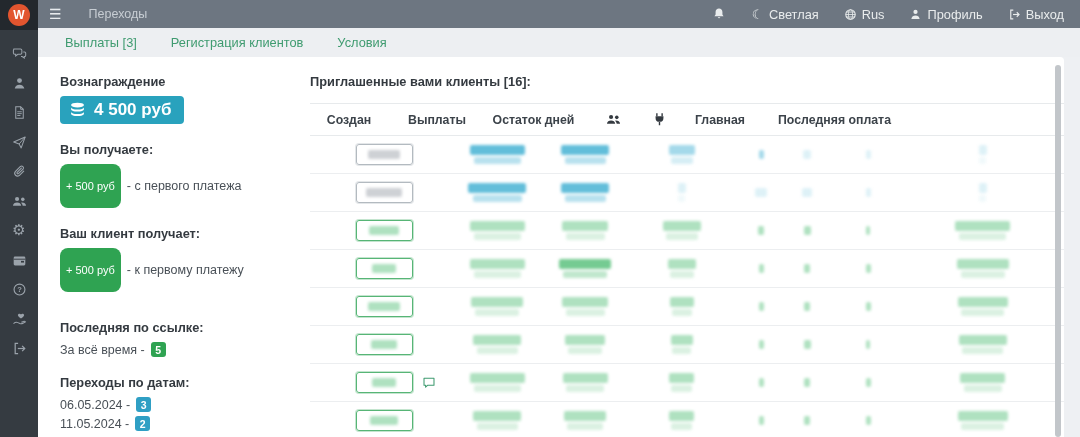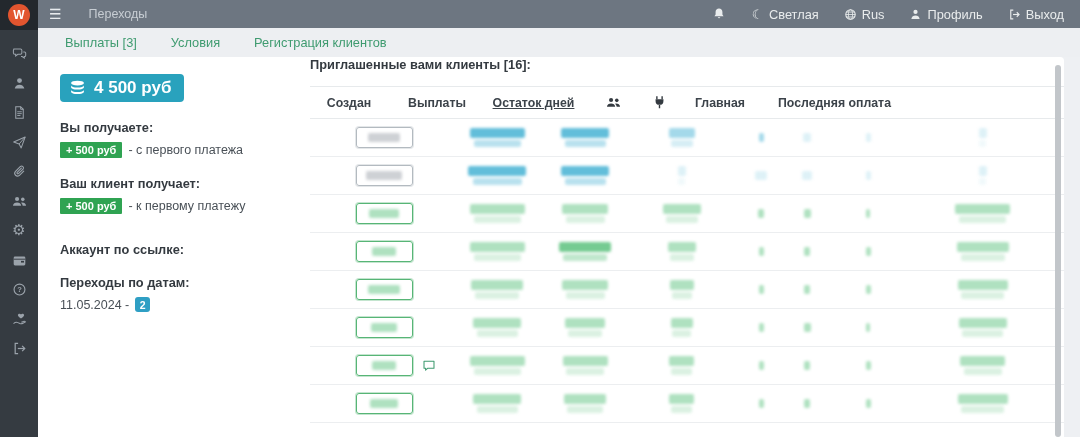--- a/index.html
+++ b/index.html
@@ -31,30 +31,30 @@
   
   .card { flex:1; background:#fff; margin-right:16px; border-top-right-radius:4px;
           display:flex; position:relative; overflow:hidden; }
 
   
   .left-panel { width:272px; flex-shrink:0; padding:17px 0 0 22px; }
   .sm-head { font-size:12.8px; font-weight:bold; color:#343a40; margin-bottom:7px; }
   .reward-badge { display:inline-flex; align-items:center; gap:7px; background:#29a2bd; color:#fff;
                   font-weight:bold; font-size:17px; padding:4px 13px 4px 8px; border-radius:4px; }
   .pline { display:flex; align-items:center; gap:6px; font-size:12.5px; color:#495057; margin-top:4px; }
-  .money-badge { background:#2fa352; color:#fff; font-size:11px; font-weight:bold;
-                 padding:2px 6px; border-radius:1px; }
+  .money-badge { background:#2fa352; color:#fff; font-size:11px; font-weight:normal;
+                 padding:16px 6px; border-radius:8px; }
   .count-badge { min-width:15px; height:15px; border-radius:3px; color:#fff; font-size:10.5px; font-weight:bold;
                  display:inline-flex; align-items:center; justify-content:center; padding:0 3px; }
   .count-badge.green { background:#2fa352; }
   .count-badge.blue  { background:#2f9fc4; }
   .mt18 { margin-top:18px; } .mt28 { margin-top:28px; }
 
   
-  .table-area { flex:1; position:relative; }
+  .table-area { flex:1; padding-top:17px; position:relative; }
   .table-title { font-size:12.8px; font-weight:bold; color:#343a40; margin-bottom:14px; }
   .thead { display:flex; height:33px; align-items:center;
            border-top:1px solid #e7eaec; border-bottom:1px solid #e7eaec; }
   .th { display:flex; align-items:center; justify-content:center; font-size:12.3px; font-weight:bold; color:#3c434a; }
   .thead .icon { color:#343a40; }
   .tr { display:flex; height:38px; align-items:center; border-bottom:1px solid #eceef0; }
   .td { display:flex; align-items:center; justify-content:center; position:relative; height:100%; }
   .acc-box { width:57px; height:21px; border-radius:3px; display:flex; align-items:center; justify-content:center; cursor:pointer; }
   .acc-box.gray  { border:1px solid #b3bac0; box-shadow:0 0 0 1px rgba(179,186,192,.35); }
   .acc-box.green { border:1px solid #57b576; box-shadow:0 0 0 1px rgba(87,181,118,.35); }
@@ -215,27 +215,28 @@
                 <path d="M10.8 5.2 13.6 8l-2.8 2.8" fill="none" stroke="currentColor" stroke-width="1.4"></path>
               </svg>
             </span>
             <span>Выход</span>
           </span>
         </div>
     </header>
 
     <nav class="tabbar" id="tabbar">
         <div class="tab">Выплаты [3]</div>
+        <div class="tab">Регистрация клиентов</div>
         <div class="tab">Условия</div>
-        <div class="tab">Регистрация клиентов</div>
       </nav>
 
     <div class="card">
 
       <aside class="left-panel">
+        <div class="sm-head">Вознаграждение</div>
         <div class="reward-badge">
           <span class="icon" id="coins-slot">
               <span class="icon" style="height: 19px; width: 19px; font-size: 19px;">
                 <svg viewBox="0 0 16 16" width="100%" height="100%">
                   <g fill="#ffffff">
                     <ellipse cx="8" cy="3.4" rx="5.4" ry="2"></ellipse>
                     <path d="M2.6 5.2c0 1.1 2.4 2 5.4 2s5.4-.9 5.4-2v1.7c0 1.1-2.4 2-5.4 2s-5.4-.9-5.4-2z"></path>
                     <path d="M2.6 9c0 1.1 2.4 2 5.4 2s5.4-.9 5.4-2v1.7c0 1.1-2.4 2-5.4 2s-5.4-.9-5.4-2z"></path>
                   </g>
                 </svg>
@@ -249,39 +250,47 @@
           <span class="money-badge">+ 500 руб</span>
           <span>- с первого платежа</span>
         </div>
 
         <div class="sm-head mt18">Ваш клиент получает:</div>
         <div class="pline">
           <span class="money-badge">+ 500 руб</span>
           <span>- к первому платежу</span>
         </div>
 
-        <div class="sm-head mt28">Аккаунт по ссылке:</div>
+        <div class="sm-head mt28">Последняя по ссылке:</div>
+        <div class="pline">
+          <span>За всё время -</span>
+          <span class="count-badge green">5</span>
+        </div>
 
         <div class="sm-head mt18">Переходы по датам:</div>
+        <div class="pline">
+          <span>06.05.2024 -</span>
+          <span class="count-badge blue">3</span>
+        </div>
         <div class="pline">
           <span>11.05.2024 -</span>
           <span class="count-badge blue">2</span>
         </div>
       </aside>
 
       <section class="table-area">
         <div class="table-title">Приглашенные вами клиенты [16]:</div>
         <div class="thead" id="thead">
             <div class="th" style="width: 78px;">
               <span>Создан</span>
             </div>
             <div class="th" style="width: 98px;">
               <span>Выплаты</span>
             </div>
-            <div class="th" style="width: 95px; text-decoration: underline;">
+            <div class="th" style="width: 95px;">
               <span>Остаток дней</span>
             </div>
             <div class="th" style="width: 64px;">
               <span class="icon" style="height: 15px; width: 15px; font-size: 15px;">
                 <svg viewBox="0 0 16 16" width="100%" height="100%">
                   <circle cx="5.4" cy="5.3" r="2.2" fill="currentColor"></circle>
                   <path d="M1 12.6c.3-2.4 2-3.5 4.4-3.5s4.1 1.1 4.4 3.5z" fill="currentColor"></path>
                   <circle cx="11.5" cy="5.7" r="1.9" fill="currentColor"></circle>
                   <path d="M10.6 9.1c2.5 0 4.1 1.1 4.4 3.5h-3.6c-.1-1.4-.7-2.6-1.8-3.4z" fill="currentColor"></path>
                 </svg>

